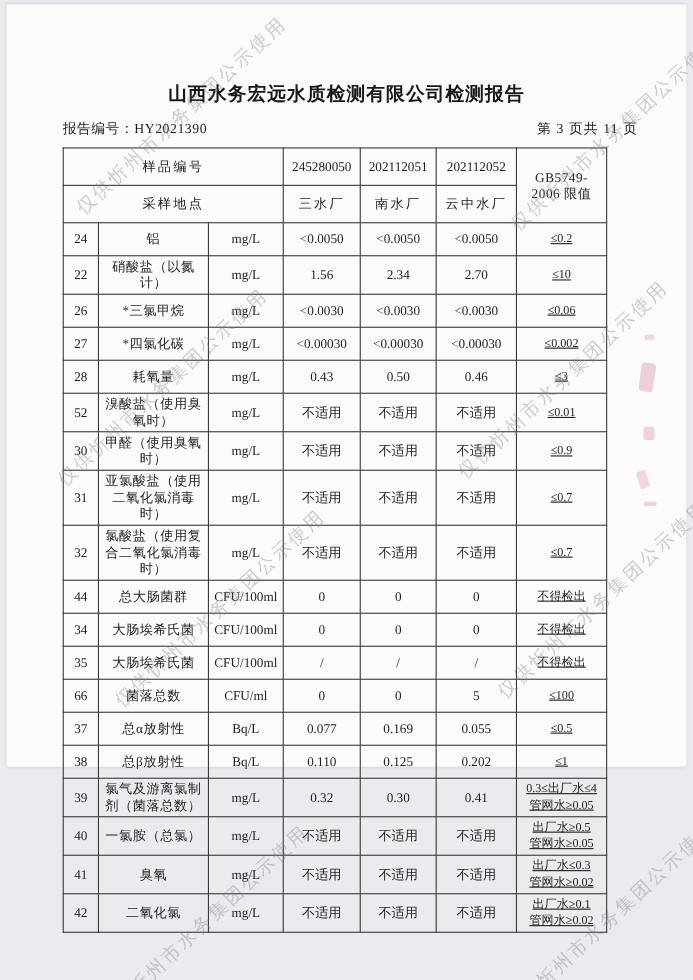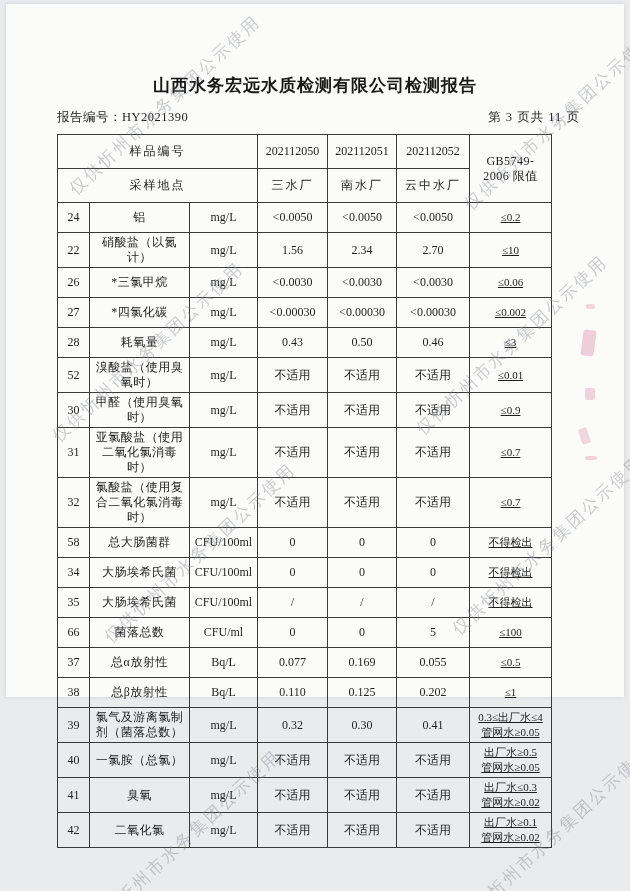--- a/index.html
+++ b/index.html
@@ -91,21 +91,21 @@
         <col style="width:100px">
         <col style="width:68px">
       <col style="width:70px">
         <col style="width:69px">
         <col style="width:73px">
         <col style="width:82px">
     </colgroup>
     <thead>
       <tr>
         <th colspan="3">样品编号</th>
-        <th style="letter-spacing:0">202112050</th>
+        <th style="letter-spacing:0">245280050</th>
         <th style="letter-spacing:0">202112051</th>
         <th style="letter-spacing:0">202112052</th>
         <th rowspan="2" class="limit-head">
           <div>GB5749-</div>
           <div>2006 限值</div>
         </th>
       </tr>
       <tr>
         <th colspan="3">采样地点</th>
         <th>三水厂</th>
@@ -199,21 +199,21 @@
           <td class="c-no">32</td>
           <td class="c-name">氯酸盐（使用复合二氧化氯消毒时）</td>
           <td class="c-unit">mg/L</td>
           <td class="c-val">不适用</td>
           <td class="c-val">不适用</td>
           <td class="c-val">不适用</td>
           <td class="c-limit">≤0.7</td>
         </tr>
 
         <tr>
-          <td class="c-no">58</td>
+          <td class="c-no">44</td>
           <td class="c-name">总大肠菌群</td>
           <td class="c-unit">CFU/100ml</td>
           <td class="c-val">0</td>
           <td class="c-val">0</td>
           <td class="c-val">0</td>
           <td class="c-limit">不得检出</td>
         </tr>
 
         <tr>
           <td class="c-no">34</td>

